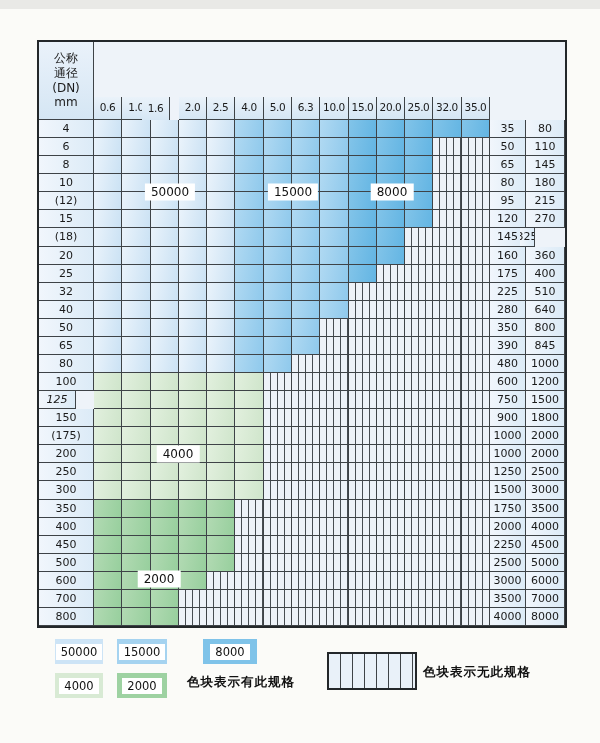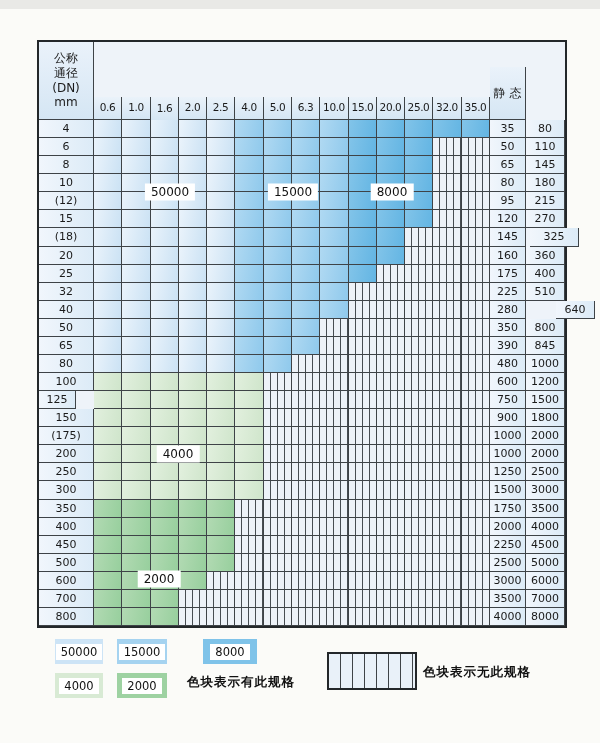--- a/index.html
+++ b/index.html
@@ -35,24 +35,23 @@
 <div class="canvas">
   <div class="topband"></div>
 
   <div class="tbl" id="tbl">
       <div class="cell hdr corner" style="left: 0px; top: 0px; width: 55px; height: 78px;">
         <div>公称</div>
         <div>通径</div>
         <div>(DN)</div>
         <div>mm</div>
       </div>
-      <div class="cell hdr" style="left: 451px; top: 25px; width: 36px; height: 53px;">静 态</div>
       <div class="cell hdr hdr-small" style="left: 55px; top: 55px; width: 28px; height: 23px;">0.6</div>
       <div class="cell hdr hdr-small" style="left: 83px; top: 55px; width: 29px; height: 23px;">1.0</div>
-      <div class="cell hdr hdr-small" style="left: 112px; top: 55px; width: 28px; height: 25px;">1.6</div>
+      <div class="cell hdr hdr-small" style="left: 103px; top: 55px; width: 28px; height: 25px;">1.6</div>
       <div class="cell hdr hdr-small" style="left: 140px; top: 55px; width: 28px; height: 23px;">2.0</div>
       <div class="cell hdr hdr-small" style="left: 168px; top: 55px; width: 28px; height: 23px;">2.5</div>
       <div class="cell hdr hdr-small" style="left: 196px; top: 55px; width: 29px; height: 23px;">4.0</div>
       <div class="cell hdr hdr-small" style="left: 225px; top: 55px; width: 28px; height: 23px;">5.0</div>
       <div class="cell hdr hdr-small" style="left: 253px; top: 55px; width: 28px; height: 23px;">6.3</div>
       <div class="cell hdr hdr-small" style="left: 281px; top: 55px; width: 29px; height: 23px;">10.0</div>
       <div class="cell hdr hdr-small" style="left: 310px; top: 55px; width: 28px; height: 23px;">15.0</div>
       <div class="cell hdr hdr-small" style="left: 338px; top: 55px; width: 28px; height: 23px;">20.0</div>
       <div class="cell hdr hdr-small" style="left: 366px; top: 55px; width: 28px; height: 23px;">25.0</div>
       <div class="cell hdr hdr-small" style="left: 394px; top: 55px; width: 29px; height: 23px;">32.0</div>
@@ -168,21 +167,21 @@
       <div class="cell " style="left: 196px; top: 186px; width: 29px; height: 19px; background: linear-gradient(100deg, rgb(176, 217, 242), rgb(143, 201, 236));"></div>
       <div class="cell " style="left: 225px; top: 186px; width: 28px; height: 19px; background: linear-gradient(100deg, rgb(176, 217, 242), rgb(143, 201, 236));"></div>
       <div class="cell " style="left: 253px; top: 186px; width: 28px; height: 19px; background: linear-gradient(100deg, rgb(176, 217, 242), rgb(143, 201, 236));"></div>
       <div class="cell " style="left: 281px; top: 186px; width: 29px; height: 19px; background: linear-gradient(100deg, rgb(176, 217, 242), rgb(143, 201, 236));"></div>
       <div class="cell " style="left: 310px; top: 186px; width: 28px; height: 19px; background: linear-gradient(100deg, rgb(130, 196, 233), rgb(99, 181, 227));"></div>
       <div class="cell " style="left: 338px; top: 186px; width: 28px; height: 19px; background: linear-gradient(100deg, rgb(130, 196, 233), rgb(99, 181, 227));"></div>
       <div class="cell nospec" style="left: 366px; top: 186px; width: 28px; height: 19px;"></div>
       <div class="cell nospec" style="left: 394px; top: 186px; width: 29px; height: 19px;"></div>
       <div class="cell nospec" style="left: 423px; top: 186px; width: 28px; height: 19px;"></div>
       <div class="cell lbl" style="left: 451px; top: 186px; width: 36px; height: 19px;">145</div>
-      <div class="cell lbl" style="left: 491px; top: 186px; width: 49px; height: 19px;">325</div>
+      <div class="cell lbl" style="left: 481px; top: 186px; width: 15px; height: 19px;">325</div>
       <div class="cell lbl" style="left: 0px; top: 205px; width: 55px; height: 18px;">20</div>
       <div class="cell " style="left: 55px; top: 205px; width: 28px; height: 18px; background: linear-gradient(100deg, rgb(234, 243, 251), rgb(203, 226, 244));"></div>
       <div class="cell " style="left: 83px; top: 205px; width: 29px; height: 18px; background: linear-gradient(100deg, rgb(234, 243, 251), rgb(203, 226, 244));"></div>
       <div class="cell " style="left: 112px; top: 205px; width: 28px; height: 18px; background: linear-gradient(100deg, rgb(234, 243, 251), rgb(203, 226, 244));"></div>
       <div class="cell " style="left: 140px; top: 205px; width: 28px; height: 18px; background: linear-gradient(100deg, rgb(234, 243, 251), rgb(203, 226, 244));"></div>
       <div class="cell " style="left: 168px; top: 205px; width: 28px; height: 18px; background: linear-gradient(100deg, rgb(234, 243, 251), rgb(203, 226, 244));"></div>
       <div class="cell " style="left: 196px; top: 205px; width: 29px; height: 18px; background: linear-gradient(100deg, rgb(176, 217, 242), rgb(143, 201, 236));"></div>
       <div class="cell " style="left: 225px; top: 205px; width: 28px; height: 18px; background: linear-gradient(100deg, rgb(176, 217, 242), rgb(143, 201, 236));"></div>
       <div class="cell " style="left: 253px; top: 205px; width: 28px; height: 18px; background: linear-gradient(100deg, rgb(176, 217, 242), rgb(143, 201, 236));"></div>
       <div class="cell " style="left: 281px; top: 205px; width: 29px; height: 18px; background: linear-gradient(100deg, rgb(176, 217, 242), rgb(143, 201, 236));"></div>
@@ -236,21 +235,21 @@
       <div class="cell " style="left: 196px; top: 259px; width: 29px; height: 18px; background: linear-gradient(100deg, rgb(176, 217, 242), rgb(143, 201, 236));"></div>
       <div class="cell " style="left: 225px; top: 259px; width: 28px; height: 18px; background: linear-gradient(100deg, rgb(176, 217, 242), rgb(143, 201, 236));"></div>
       <div class="cell " style="left: 253px; top: 259px; width: 28px; height: 18px; background: linear-gradient(100deg, rgb(176, 217, 242), rgb(143, 201, 236));"></div>
       <div class="cell " style="left: 281px; top: 259px; width: 29px; height: 18px; background: linear-gradient(100deg, rgb(176, 217, 242), rgb(143, 201, 236));"></div>
       <div class="cell nospec" style="left: 310px; top: 259px; width: 28px; height: 18px;"></div>
       <div class="cell nospec" style="left: 338px; top: 259px; width: 28px; height: 18px;"></div>
       <div class="cell nospec" style="left: 366px; top: 259px; width: 28px; height: 18px;"></div>
       <div class="cell nospec" style="left: 394px; top: 259px; width: 29px; height: 18px;"></div>
       <div class="cell nospec" style="left: 423px; top: 259px; width: 28px; height: 18px;"></div>
       <div class="cell lbl" style="left: 451px; top: 259px; width: 36px; height: 18px;">280</div>
-      <div class="cell lbl" style="left: 487px; top: 259px; width: 39px; height: 18px; margin-left: 30px;">640</div>
+      <div class="cell lbl" style="left: 487px; top: 259px; width: 39px; height: 18px;">640</div>
       <div class="cell lbl" style="left: 0px; top: 277px; width: 55px; height: 18px;">50</div>
       <div class="cell " style="left: 55px; top: 277px; width: 28px; height: 18px; background: linear-gradient(100deg, rgb(234, 243, 251), rgb(203, 226, 244));"></div>
       <div class="cell " style="left: 83px; top: 277px; width: 29px; height: 18px; background: linear-gradient(100deg, rgb(234, 243, 251), rgb(203, 226, 244));"></div>
       <div class="cell " style="left: 112px; top: 277px; width: 28px; height: 18px; background: linear-gradient(100deg, rgb(234, 243, 251), rgb(203, 226, 244));"></div>
       <div class="cell " style="left: 140px; top: 277px; width: 28px; height: 18px; background: linear-gradient(100deg, rgb(234, 243, 251), rgb(203, 226, 244));"></div>
       <div class="cell " style="left: 168px; top: 277px; width: 28px; height: 18px; background: linear-gradient(100deg, rgb(234, 243, 251), rgb(203, 226, 244));"></div>
       <div class="cell " style="left: 196px; top: 277px; width: 29px; height: 18px; background: linear-gradient(100deg, rgb(176, 217, 242), rgb(143, 201, 236));"></div>
       <div class="cell " style="left: 225px; top: 277px; width: 28px; height: 18px; background: linear-gradient(100deg, rgb(176, 217, 242), rgb(143, 201, 236));"></div>
       <div class="cell " style="left: 253px; top: 277px; width: 28px; height: 18px; background: linear-gradient(100deg, rgb(176, 217, 242), rgb(143, 201, 236));"></div>
       <div class="cell nospec" style="left: 281px; top: 277px; width: 29px; height: 18px;"></div>
@@ -305,21 +304,21 @@
       <div class="cell nospec" style="left: 225px; top: 331px; width: 28px; height: 18px;"></div>
       <div class="cell nospec" style="left: 253px; top: 331px; width: 28px; height: 18px;"></div>
       <div class="cell nospec" style="left: 281px; top: 331px; width: 29px; height: 18px;"></div>
       <div class="cell nospec" style="left: 310px; top: 331px; width: 28px; height: 18px;"></div>
       <div class="cell nospec" style="left: 338px; top: 331px; width: 28px; height: 18px;"></div>
       <div class="cell nospec" style="left: 366px; top: 331px; width: 28px; height: 18px;"></div>
       <div class="cell nospec" style="left: 394px; top: 331px; width: 29px; height: 18px;"></div>
       <div class="cell nospec" style="left: 423px; top: 331px; width: 28px; height: 18px;"></div>
       <div class="cell lbl" style="left: 451px; top: 331px; width: 36px; height: 18px;">600</div>
       <div class="cell lbl" style="left: 487px; top: 331px; width: 39px; height: 18px;">1200</div>
-      <div class="cell lbl" style="left: 0px; top: 349px; width: 37px; height: 18px;">125</div>
+      <div class="cell lbl" style="left: 0px; top: 349px; width: 37px; height: 18px; font-style: italic;">125</div>
       <div class="cell " style="left: 55px; top: 349px; width: 28px; height: 18px; background: linear-gradient(100deg, rgb(226, 240, 222), rgb(207, 229, 203));"></div>
       <div class="cell " style="left: 83px; top: 349px; width: 29px; height: 18px; background: linear-gradient(100deg, rgb(226, 240, 222), rgb(207, 229, 203));"></div>
       <div class="cell " style="left: 112px; top: 349px; width: 28px; height: 18px; background: linear-gradient(100deg, rgb(226, 240, 222), rgb(207, 229, 203));"></div>
       <div class="cell " style="left: 140px; top: 349px; width: 28px; height: 18px; background: linear-gradient(100deg, rgb(226, 240, 222), rgb(207, 229, 203));"></div>
       <div class="cell " style="left: 168px; top: 349px; width: 28px; height: 18px; background: linear-gradient(100deg, rgb(226, 240, 222), rgb(207, 229, 203));"></div>
       <div class="cell " style="left: 196px; top: 349px; width: 29px; height: 18px; background: linear-gradient(100deg, rgb(226, 240, 222), rgb(207, 229, 203));"></div>
       <div class="cell nospec" style="left: 225px; top: 349px; width: 28px; height: 18px;"></div>
       <div class="cell nospec" style="left: 253px; top: 349px; width: 28px; height: 18px;"></div>
       <div class="cell nospec" style="left: 281px; top: 349px; width: 29px; height: 18px;"></div>
       <div class="cell nospec" style="left: 310px; top: 349px; width: 28px; height: 18px;"></div>

